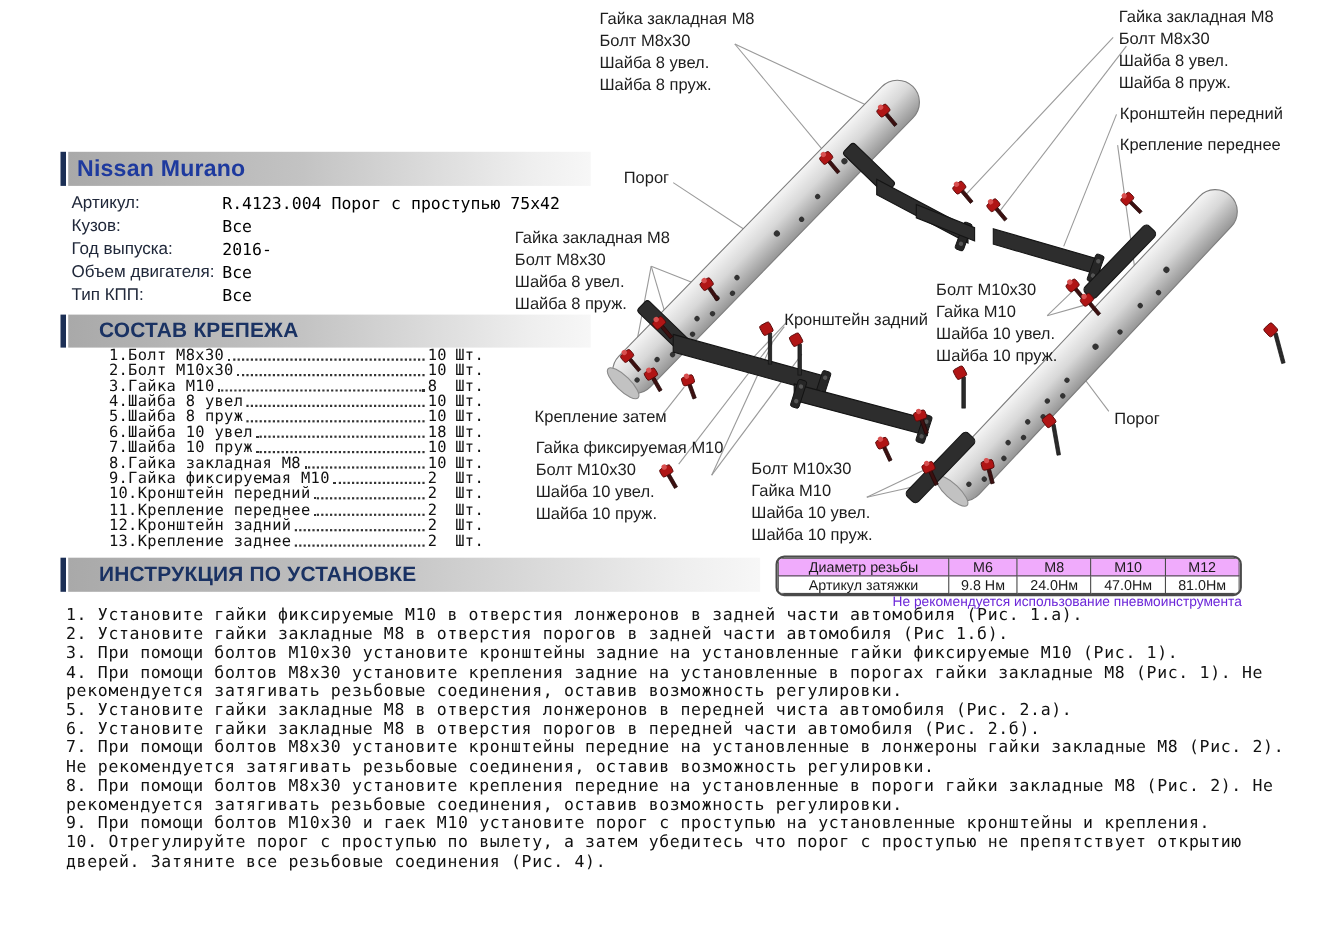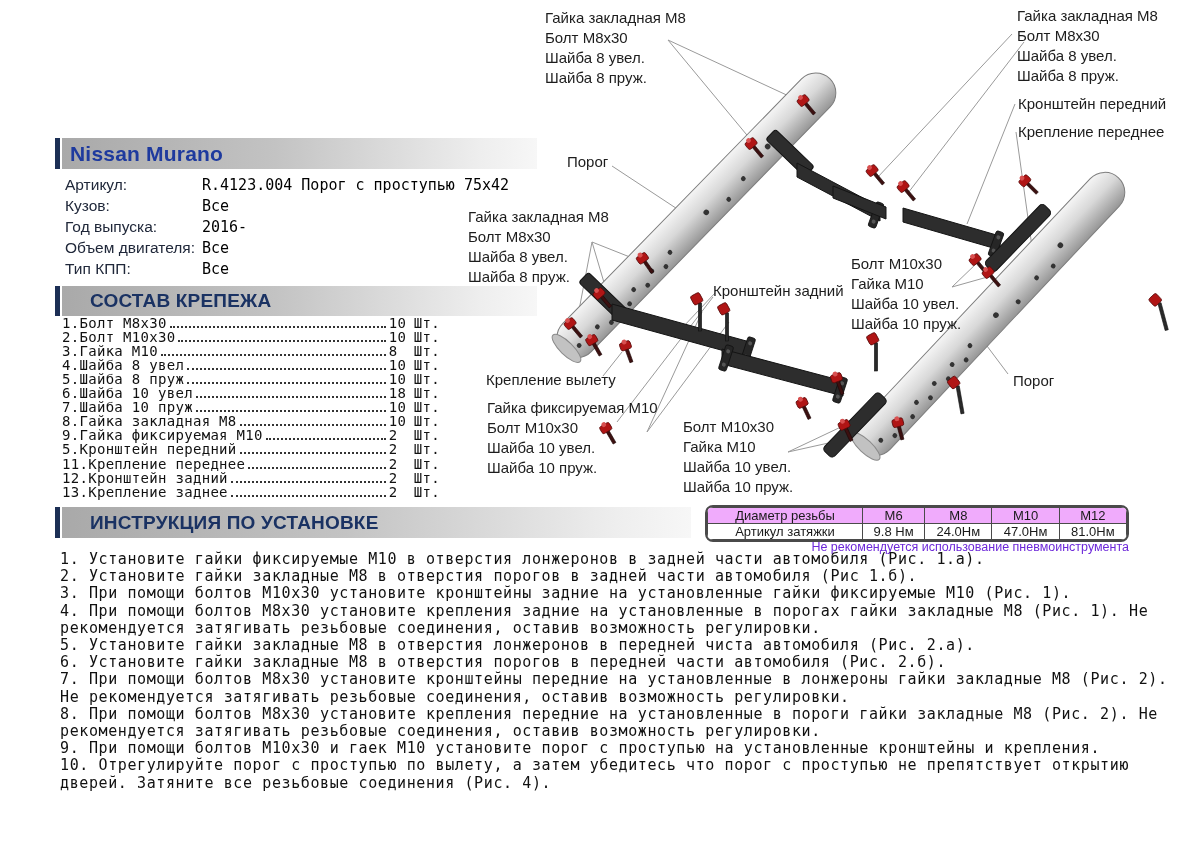--- a/index.html
+++ b/index.html
@@ -17,21 +17,21 @@
 
   
   .specs{position:absolute;left:65px;top:175px;width:470px;font-size:15.5px;color:#20283a;}
   .spec-row{display:flex;height:20.8px;align-items:center;}
   .spec-label{width:137px;flex:none;}
   .spec-value{font-family:"DejaVu Sans Mono",monospace;font-size:15px;color:#000000;}
 
   
   .hw-list{position:absolute;left:62px;top:317px;width:378px;
            font-family:"DejaVu Sans Mono",monospace;font-size:14px;color:#111;}
-  .hw-row{display:flex;height:14.05px;align-items:flex-end;letter-spacing:.3px;}
+  .hw-row{display:flex;height:14.05px;align-items:flex-end;letter-spacing:.3px;margin-left:37px;}
   .hw-label{white-space:nowrap;flex:none;}
   .hw-leader{flex:1;border-bottom:2px dotted #333;margin:0 3px 3px 3px;min-width:8px;}
   .hw-qty{flex:none;width:25px;}
   .hw-unit{flex:none;}
 
   
   .steps{position:absolute;left:60px;top:551px;width:1128px;
          font-family:"DejaVu Sans Mono",monospace;font-size:15px;line-height:17.2px;
          letter-spacing:.6px;color:#111;}
   .steps p{margin:0;}
@@ -216,21 +216,21 @@
 <div class="callout" style="left:567px;top:152px;">Порог</div>
 <div class="callout" style="left:468px;top:207px;">Гайка закладная М8
 Болт М8х30
 Шайба 8 увел.
 Шайба 8 пруж.</div>
 <div class="callout" style="left:713px;top:281px;">Кронштейн задний</div>
 <div class="callout" style="left:851px;top:254px;">Болт М10х30
 Гайка М10
 Шайба 10 увел.
 Шайба 10 пруж.</div>
-<div class="callout" style="left:486px;top:370px;">Крепление вылету</div>
+<div class="callout" style="left:486px;top:370px;">Крепление затем</div>
 <div class="callout" style="left:487px;top:398px;">Гайка фиксируемая М10
 Болт М10х30
 Шайба 10 увел.
 Шайба 10 пруж.</div>
 <div class="callout" style="left:683px;top:417px;">Болт М10х30
 Гайка М10
 Шайба 10 увел.
 Шайба 10 пруж.</div>
 <div class="callout" style="left:1013px;top:371px;">Порог</div>
 
@@ -316,21 +316,21 @@
       <span class="hw-qty">10</span>
       <span class="hw-unit">Шт.</span>
     </div>
   <div class="hw-row">
       <span class="hw-label">9.Гайка фиксируемая М10</span>
       <span class="hw-leader"></span>
       <span class="hw-qty">2</span>
       <span class="hw-unit">Шт.</span>
     </div>
   <div class="hw-row">
-      <span class="hw-label">5.Кронштейн передний</span>
+      <span class="hw-label">10.Кронштейн передний</span>
       <span class="hw-leader"></span>
       <span class="hw-qty">2</span>
       <span class="hw-unit">Шт.</span>
     </div>
   <div class="hw-row">
       <span class="hw-label">11.Крепление переднее</span>
       <span class="hw-leader"></span>
       <span class="hw-qty">2</span>
       <span class="hw-unit">Шт.</span>
     </div>

